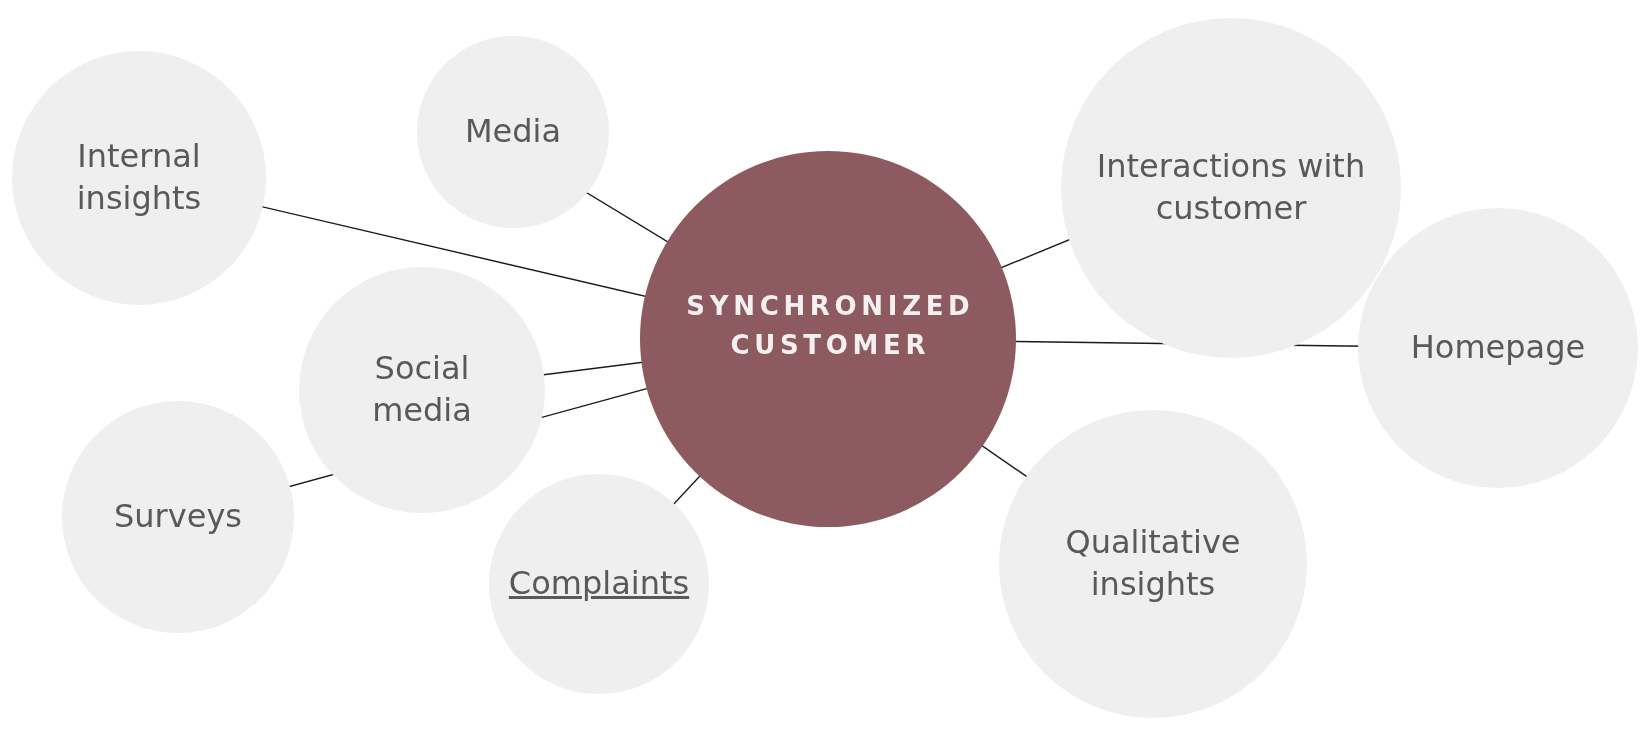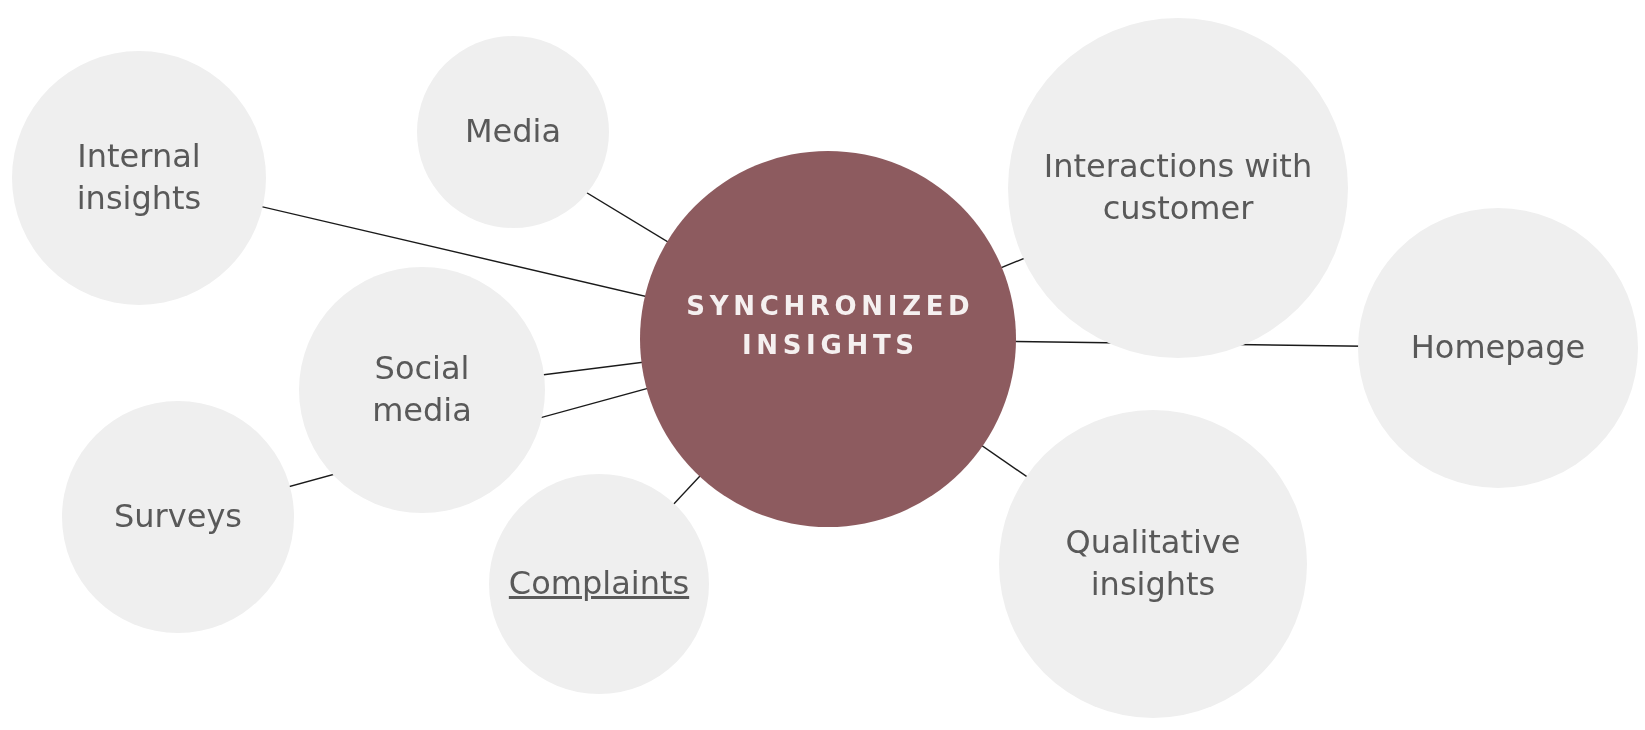--- a/index.html
+++ b/index.html
@@ -37,21 +37,21 @@
   .node .lbl { display: block; }
 
   
   .n-internal      { left: 12px;   top: 51px;  width: 254px; height: 254px; }
   .n-internal .lbl { max-width: 170px; }
   .n-media         { left: 417px;  top: 36px;  width: 192px; height: 192px; }
   .n-social        { left: 299px;  top: 267px; width: 246px; height: 246px; }
   .n-social .lbl   { max-width: 150px; }
   .n-surveys       { left: 62px;   top: 401px; width: 232px; height: 232px; }
   .n-complaints    { left: 489px;  top: 474px; width: 220px; height: 220px; text-decoration: underline; }
-  .n-interactions  { left: 1008px; top: 18px;  width: 340px; height: 340px; }
+  .n-interactions  { left: 1061px; top: 18px;  width: 340px; height: 340px; }
   .n-interactions .lbl { max-width: 300px; }
   .n-homepage      { left: 1358px; top: 208px; width: 280px; height: 280px; text-align: right; }
   .n-qualitative   { left: 999px;  top: 410px; width: 308px; height: 308px; }
   .n-qualitative .lbl { max-width: 230px; }
 
   .hub {
     position: absolute;
     left: 640px; top: 151px;
     width: 376px; height: 376px;
     border-radius: 50%;
@@ -115,16 +115,16 @@
   <div class="node n-homepage">
     <span class="lbl">Homepage</span>
   </div>
 
   <div class="node n-qualitative">
     <span class="lbl">Qualitative insights</span>
   </div>
 
   <div class="hub">
     <span class="hub-line">SYNCHRONIZED</span>
-    <span class="hub-line">INSIGHTS</span>
+    <span class="hub-line">CUSTOMER</span>
   </div>
 
 </div>
 
 </body></html>

